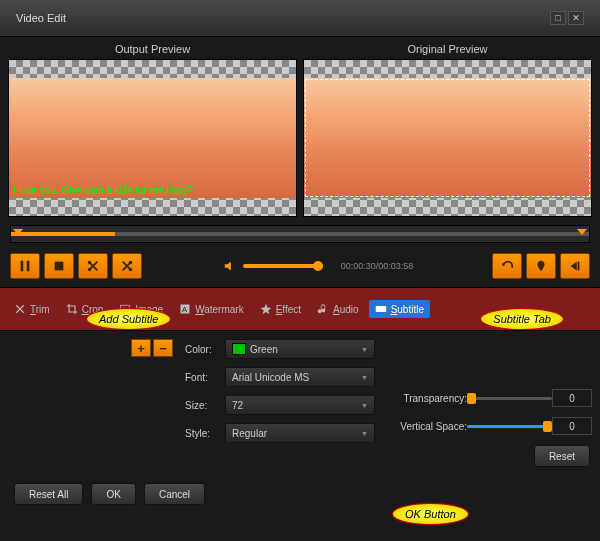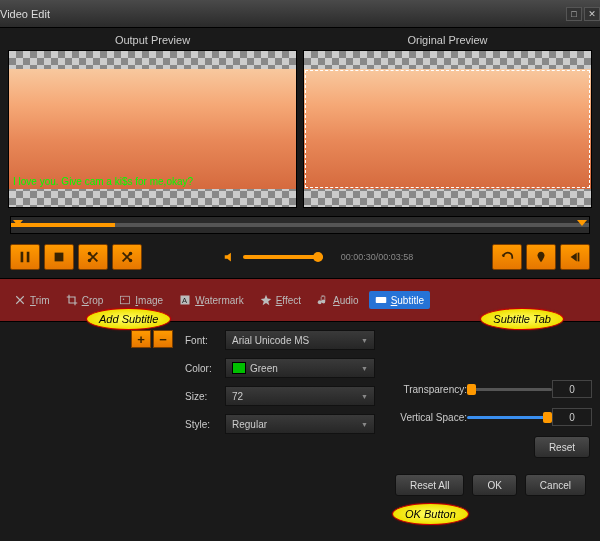--- a/index.html
+++ b/index.html
@@ -1,17 +1,17 @@
 <!DOCTYPE html>
 <html><head>
 <meta charset="utf-8">
 <style>
 *{box-sizing:border-box;margin:0;padding:0;font-family:Arial,sans-serif}
 body{background:#1a1a1a;width:600px;height:541px;overflow:hidden;color:#ccc;font-size:11px}
-.titlebar{background:linear-gradient(#4a4a4a,#2a2a2a);height:28px;display:flex;align-items:center;padding:0 0;border-bottom:1px solid #000}
+.titlebar{background:linear-gradient(#4a4a4a,#2a2a2a);height:37px;display:flex;align-items:center;padding:0 16px;border-bottom:1px solid #000}
 .titlebar .title{flex:1;color:#ddd;font-size:11px}
 .winbtn{width:16px;height:14px;background:#333;border:1px solid #555;margin-left:2px;display:flex;align-items:center;justify-content:center;color:#ccc;font-size:9px;cursor:pointer}
 .previews{display:flex;padding:4px 8px;gap:6px}
 .preview-col{flex:1}
 .preview-label{text-align:center;color:#ccc;font-size:11px;padding:2px 0 4px}
 .preview-box{height:158px;background:repeating-conic-gradient(#888 0 25%,#ccc 0 50%) 0 0/14px 14px;position:relative;border:1px solid #000}
 .video-frame{position:absolute;left:0;right:0;top:18px;bottom:18px;background:linear-gradient(180deg,#f8c89e 0%,#f5a876 30%,#e88858 60%,#d56a3e 100%);overflow:hidden}
 .dashed{position:absolute;left:1px;right:1px;top:19px;bottom:19px;border:1px dashed #fff;pointer-events:none}
 .subtitle-text{position:absolute;bottom:2px;left:4px;right:4px;color:#00ff00;font-size:10px;font-family:Arial;white-space:nowrap;overflow:hidden}
 .timeline-area{padding:4px 10px}
@@ -50,21 +50,21 @@
 .color-sw{width:14px;height:12px;background:#00c000;border:1px solid #000;margin-right:4px}
 .sub-right{flex:1;display:flex;flex-direction:column;gap:10px;padding-top:50px}
 .srow{display:flex;align-items:center;}
 .slabel{width:80px;font-size:10px;color:#ccc;text-align:right}
 .strack{flex:1;height:3px;background:#555;position:relative;border-radius:2px}
 .strack.blue{background:#3a8ff0}
 .sknob{position:absolute;top:-4px;width:9px;height:11px;background:#f90;border-radius:2px}
 .sval{width:40px;height:18px;background:#1a1a1a;border:1px solid #444;color:#ccc;font-size:10px;text-align:center;display:flex;align-items:center;justify-content:center}
 .reset-row{display:flex;justify-content:flex-end;padding-right:2px}
 .btn-g{height:22px;padding:0 14px;background:linear-gradient(#4a4a4a,#2e2e2e);border:1px solid #111;border-radius:3px;color:#ddd;font-size:10px;display:flex;align-items:center;cursor:pointer}
-.footer{display:flex;justify-content:flex-end;gap:8px;padding:8px 14px 10px;position:relative}
+.footer{display:flex;gap:8px;padding:8px 14px 10px;position:relative}
 .callout{position:absolute;background:radial-gradient(ellipse at center,#ffff66 0%,#f0e000 70%);border:1px solid #cc0000;border-radius:50%;padding:4px 12px;color:#000;font-size:11px;font-style:italic;font-weight:500;z-index:50;box-shadow:0 0 2px rgba(200,0,0,.6)}
 .callout::after{content:"";position:absolute;width:0;height:0}
 .c1{left:86px;top:308px}
 .c2{right:36px;top:308px}
 .c3{left:392px;bottom:16px}
 </style>
 </head>
 <body>
 
 <div class="titlebar">
@@ -206,33 +206,33 @@
 <div class="sub-panel">
   <div class="sub-left">
     <div class="add-remove">
       <div class="pm">+</div>
       <div class="pm">−</div>
     </div>
   </div>
 
   <div class="sub-mid">
     <div class="frow">
-        <span class="flabel">Font:</span>
-      <div class="fsel">
-          <span>Arial Unicode MS</span>
-          <span class="arrow">▼</span>
-        </div>
-      </div>
-    <div class="frow">
         <span class="flabel">Color:</span>
       <div class="fsel">
           <span style="display:flex;align-items:center">
             <span class="color-sw"></span>
             <span>Green</span>
           </span>
+          <span class="arrow">▼</span>
+        </div>
+      </div>
+    <div class="frow">
+        <span class="flabel">Font:</span>
+      <div class="fsel">
+          <span>Arial Unicode MS</span>
           <span class="arrow">▼</span>
         </div>
       </div>
     <div class="frow">
         <span class="flabel">Size:</span>
       <div class="fsel">
           <span>72</span>
           <span class="arrow">▼</span>
         </div>
       </div>

